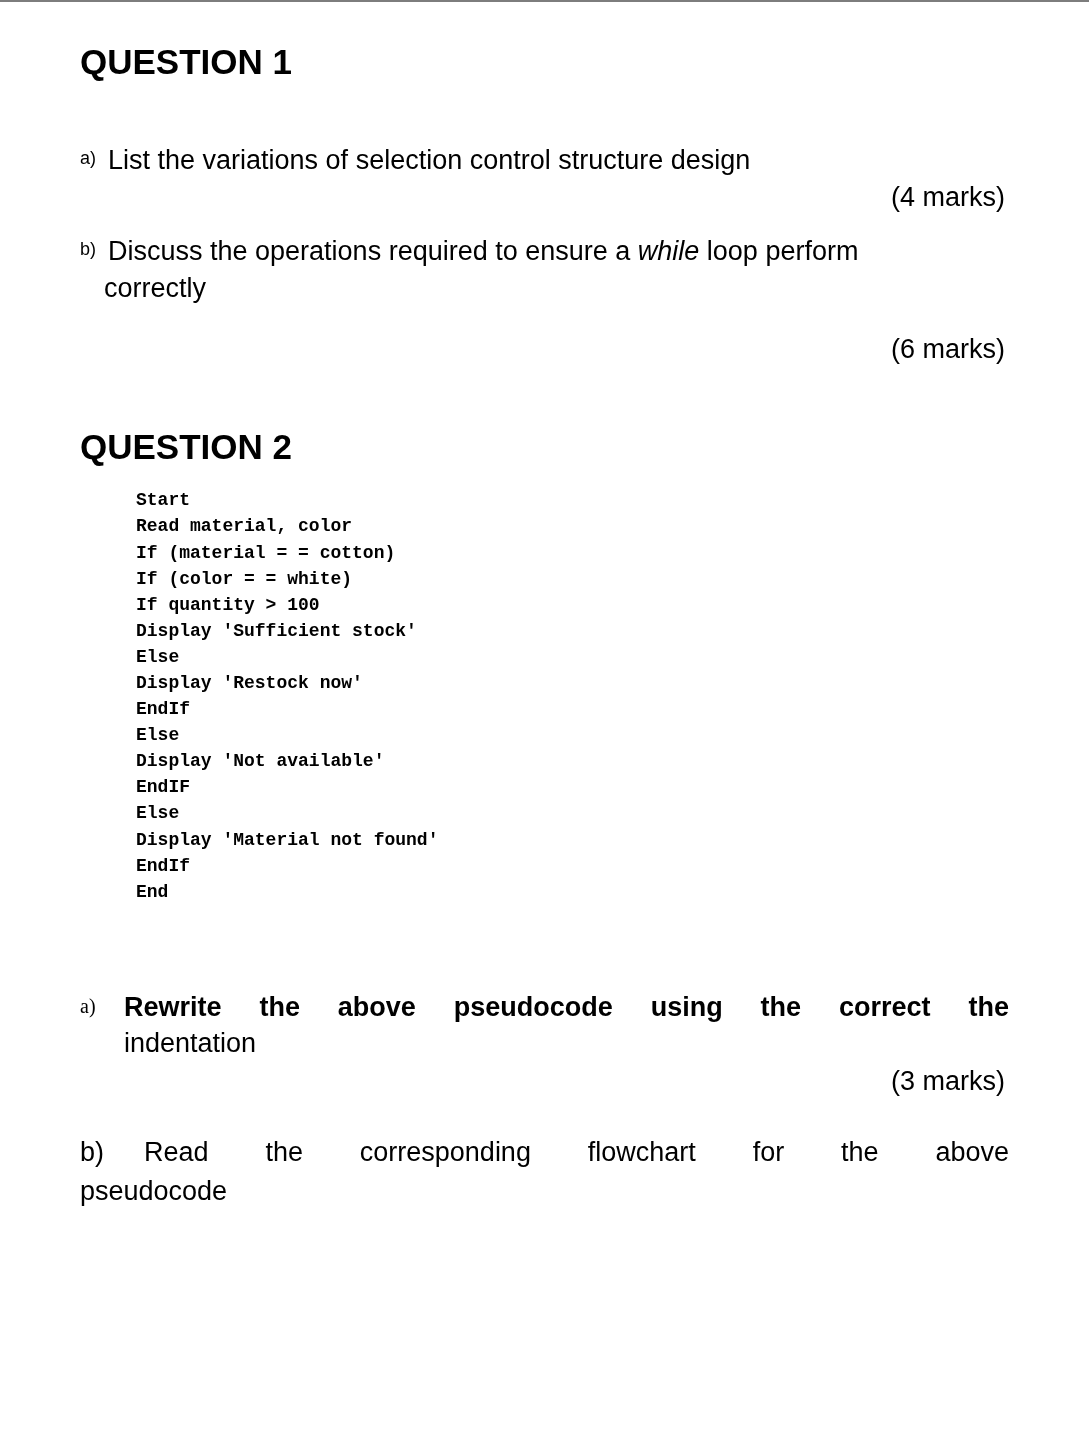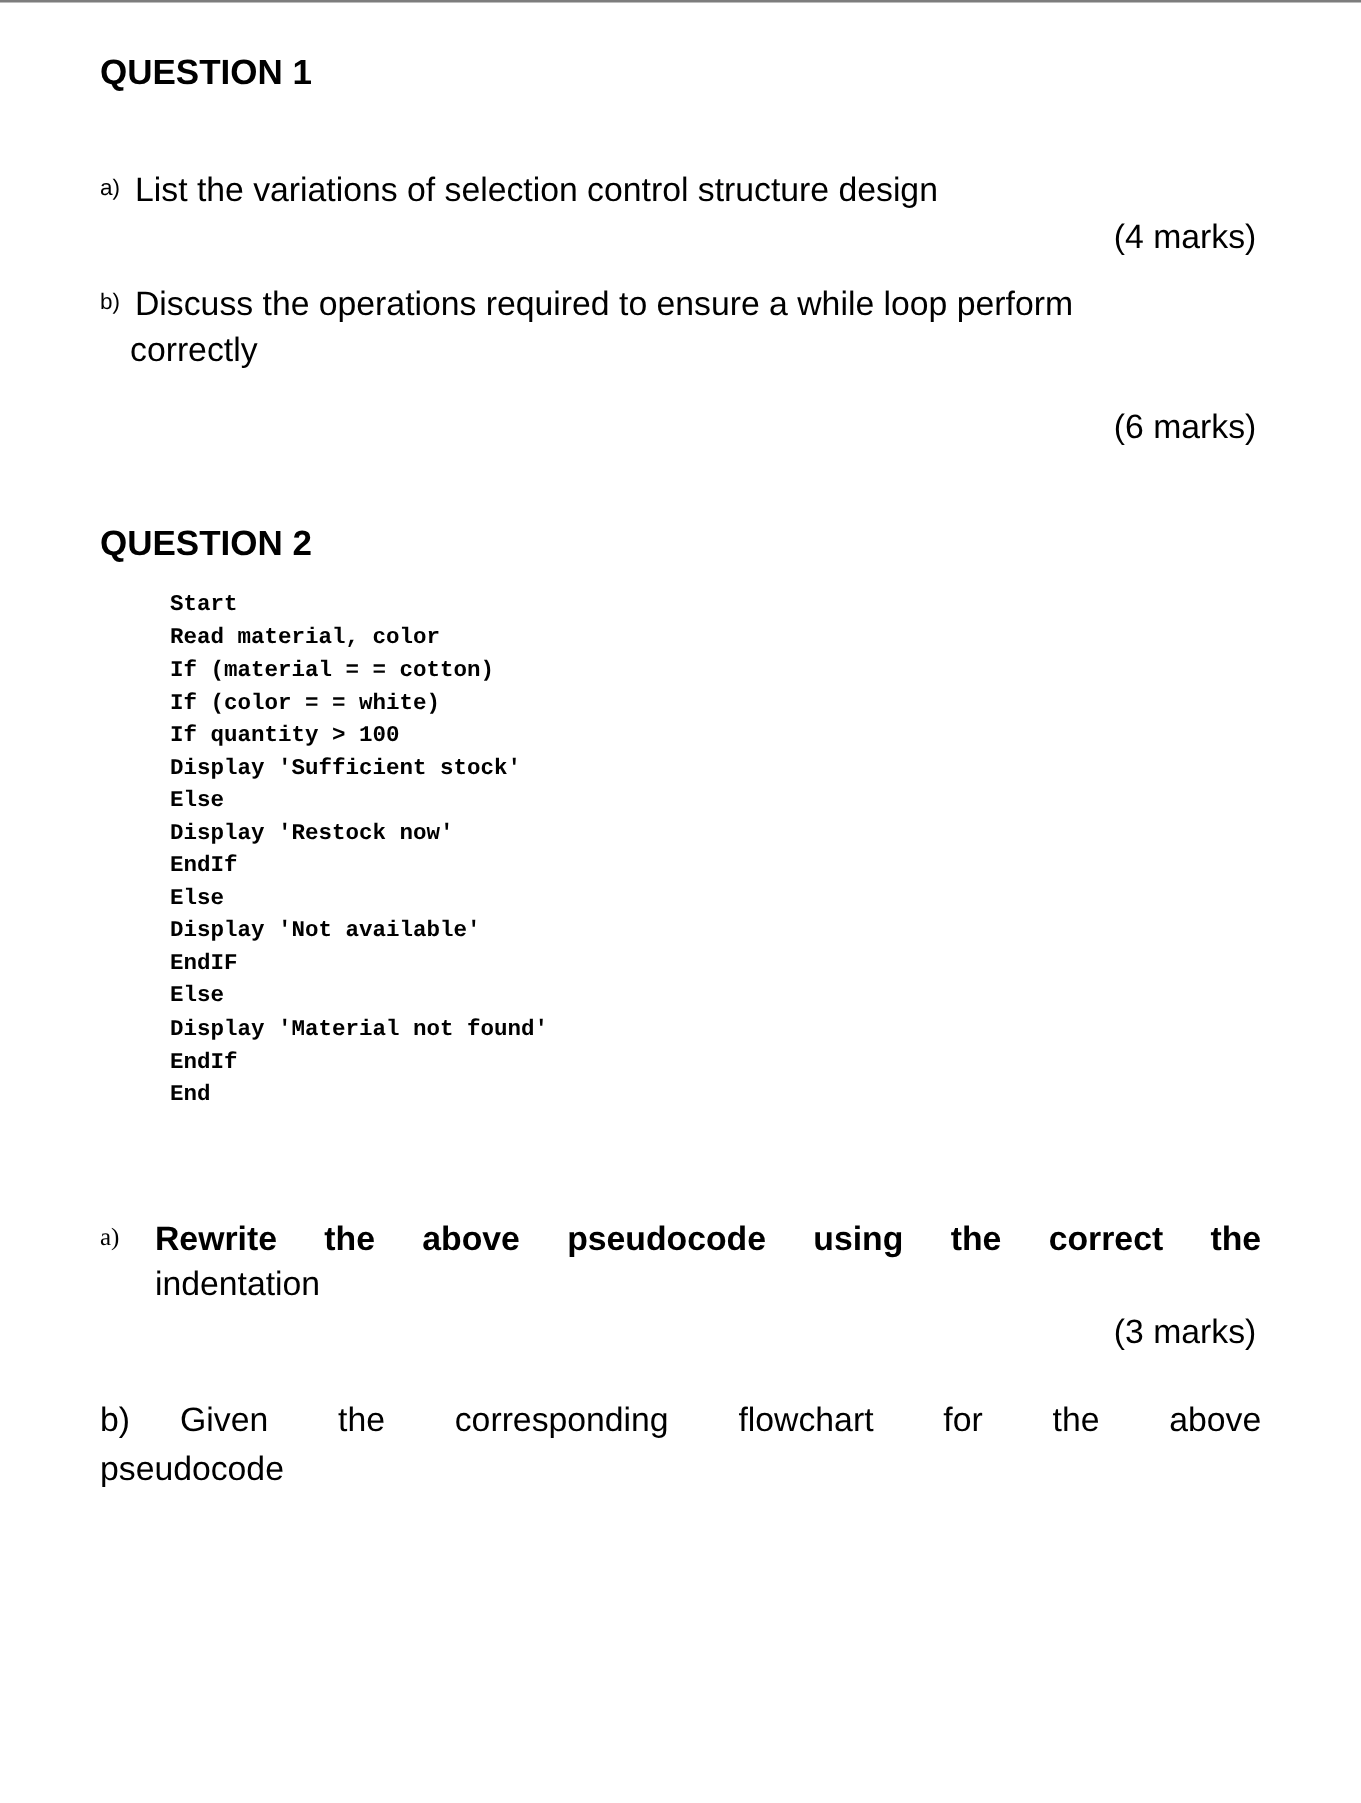--- a/index.html
+++ b/index.html
@@ -9,21 +9,21 @@
     font-family: Arial, Helvetica, sans-serif;
     color: #000000;
   }
   .page {
     width: 1089px;
     min-height: 1442px;
     padding: 30px 80px 40px 80px;
     border-top: 2px solid #7d7d7d;
   }
   .q-heading {
-    font-size: 28px;
+    font-size: 35px;
     font-weight: bold;
     margin-top: 10px;
     margin-bottom: 60px;
   }
   .q-heading.q2 {
     margin-top: 62px;
     margin-bottom: 20px;
   }
   .part {
     margin-bottom: 10px;
@@ -40,21 +40,21 @@
   .part-label.serif {
     font-family: "Times New Roman", Times, serif;
     font-size: 20px;
     padding-top: 6px;
   }
   .part-text {
     font-size: 27px;
     line-height: 1.35;
     flex: 1;
   }
-  .part-text .italic { }
+  .part-text .italic { font-style: italic; }
   .indent-continue {
     margin-left: 24px;
     font-size: 27px;
     line-height: 1.35;
   }
   .marks {
     font-size: 27px;
     text-align: right;
     margin-top: 4px;
     margin-bottom: 18px;
@@ -150,21 +150,21 @@
         <div class="part-text">indentation</div>
       </div>
     </div>
     <div class="marks">(3 marks)</div>
   </div>
 
   <div class="q2b-row">
     <div class="line1">
       <span class="w">b)</span>
       <span id="q2b-words" style="flex:1;display:flex;justify-content:space-between;margin-left:40px;">
-          <span class="w">Given</span>
+          <span class="w">Read</span>
           <span class="w">the</span>
           <span class="w">corresponding</span>
           <span class="w">flowchart</span>
           <span class="w">for</span>
           <span class="w">the</span>
           <span class="w">above</span>
         </span>
     </div>
     <div>pseudocode</div>
   </div>

